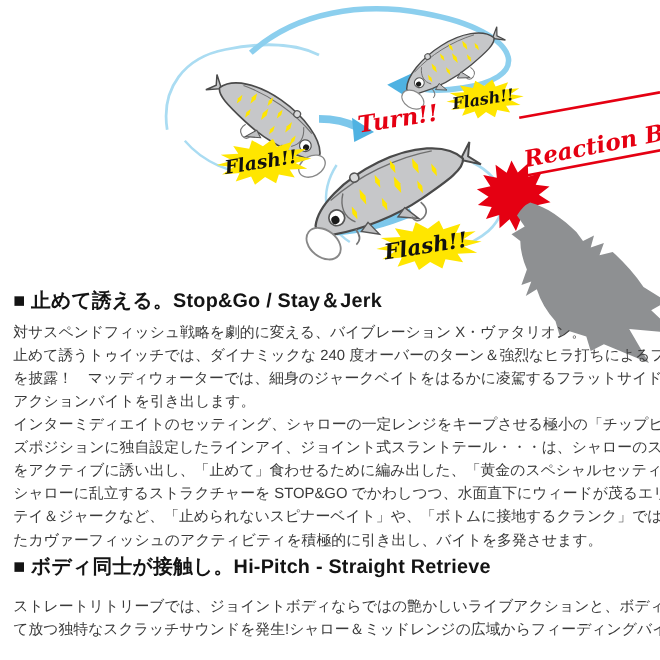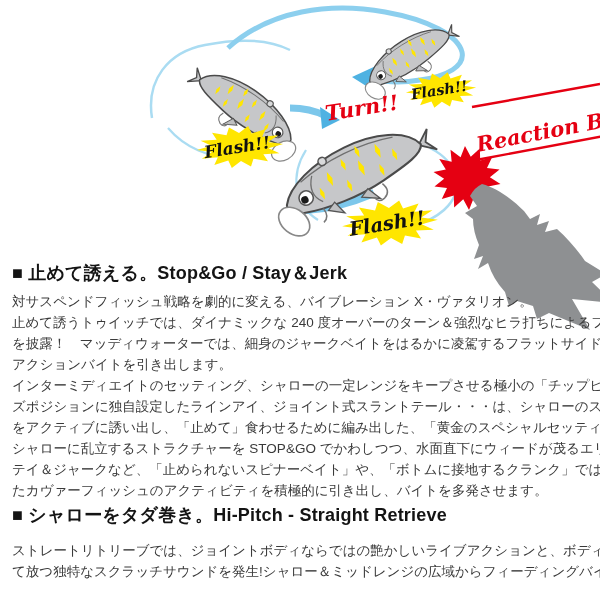--- a/index.html
+++ b/index.html
@@ -122,18 +122,18 @@
   <div class="txt-line">アクションバイトを引き出します。</div>
   <div class="txt-line">インターミディエイトのセッティング、シャローの一定レンジをキープさせる極小の「チップビル」とノー</div>
   <div class="txt-line">ズポジションに独自設定したラインアイ、ジョイント式スラントテール・・・は、シャローのスローフィッシュ</div>
   <div class="txt-line">をアクティブに誘い出し、「止めて」食わせるために編み出した、「黄金のスペシャルセッティング」。</div>
   <div class="txt-line">シャローに乱立するストラクチャーを STOP&amp;GO でかわしつつ、水面直下にウィードが茂るエリアでのス</div>
   <div class="txt-line">テイ＆ジャークなど、「止められないスピナーベイト」や、「ボトムに接地するクランク」では誘い出せなかっ</div>
   <div class="txt-line">たカヴァーフィッシュのアクティビティを積極的に引き出し、バイトを多発させます。</div>
 </div>
 
 <div class="content-block" style="top:503px">
-  <div class="sec-heading">■ シャローをタダ巻き。Hi-Pitch - Straight Retrieve</div>
+  <div class="sec-heading">■ ボディ同士が接触し。Hi-Pitch - Straight Retrieve</div>
 </div>
 <div class="content-block" style="top:540px">
   <div class="txt-line">ストレートリトリーブでは、ジョイントボディならではの艶かしいライブアクションと、ボディ同士が接触し</div>
   <div class="txt-line">て放つ独特なスクラッチサウンドを発生!シャロー＆ミッドレンジの広域からフィーディングバイトを誘発。</div>
 </div>
 
 </body></html>

